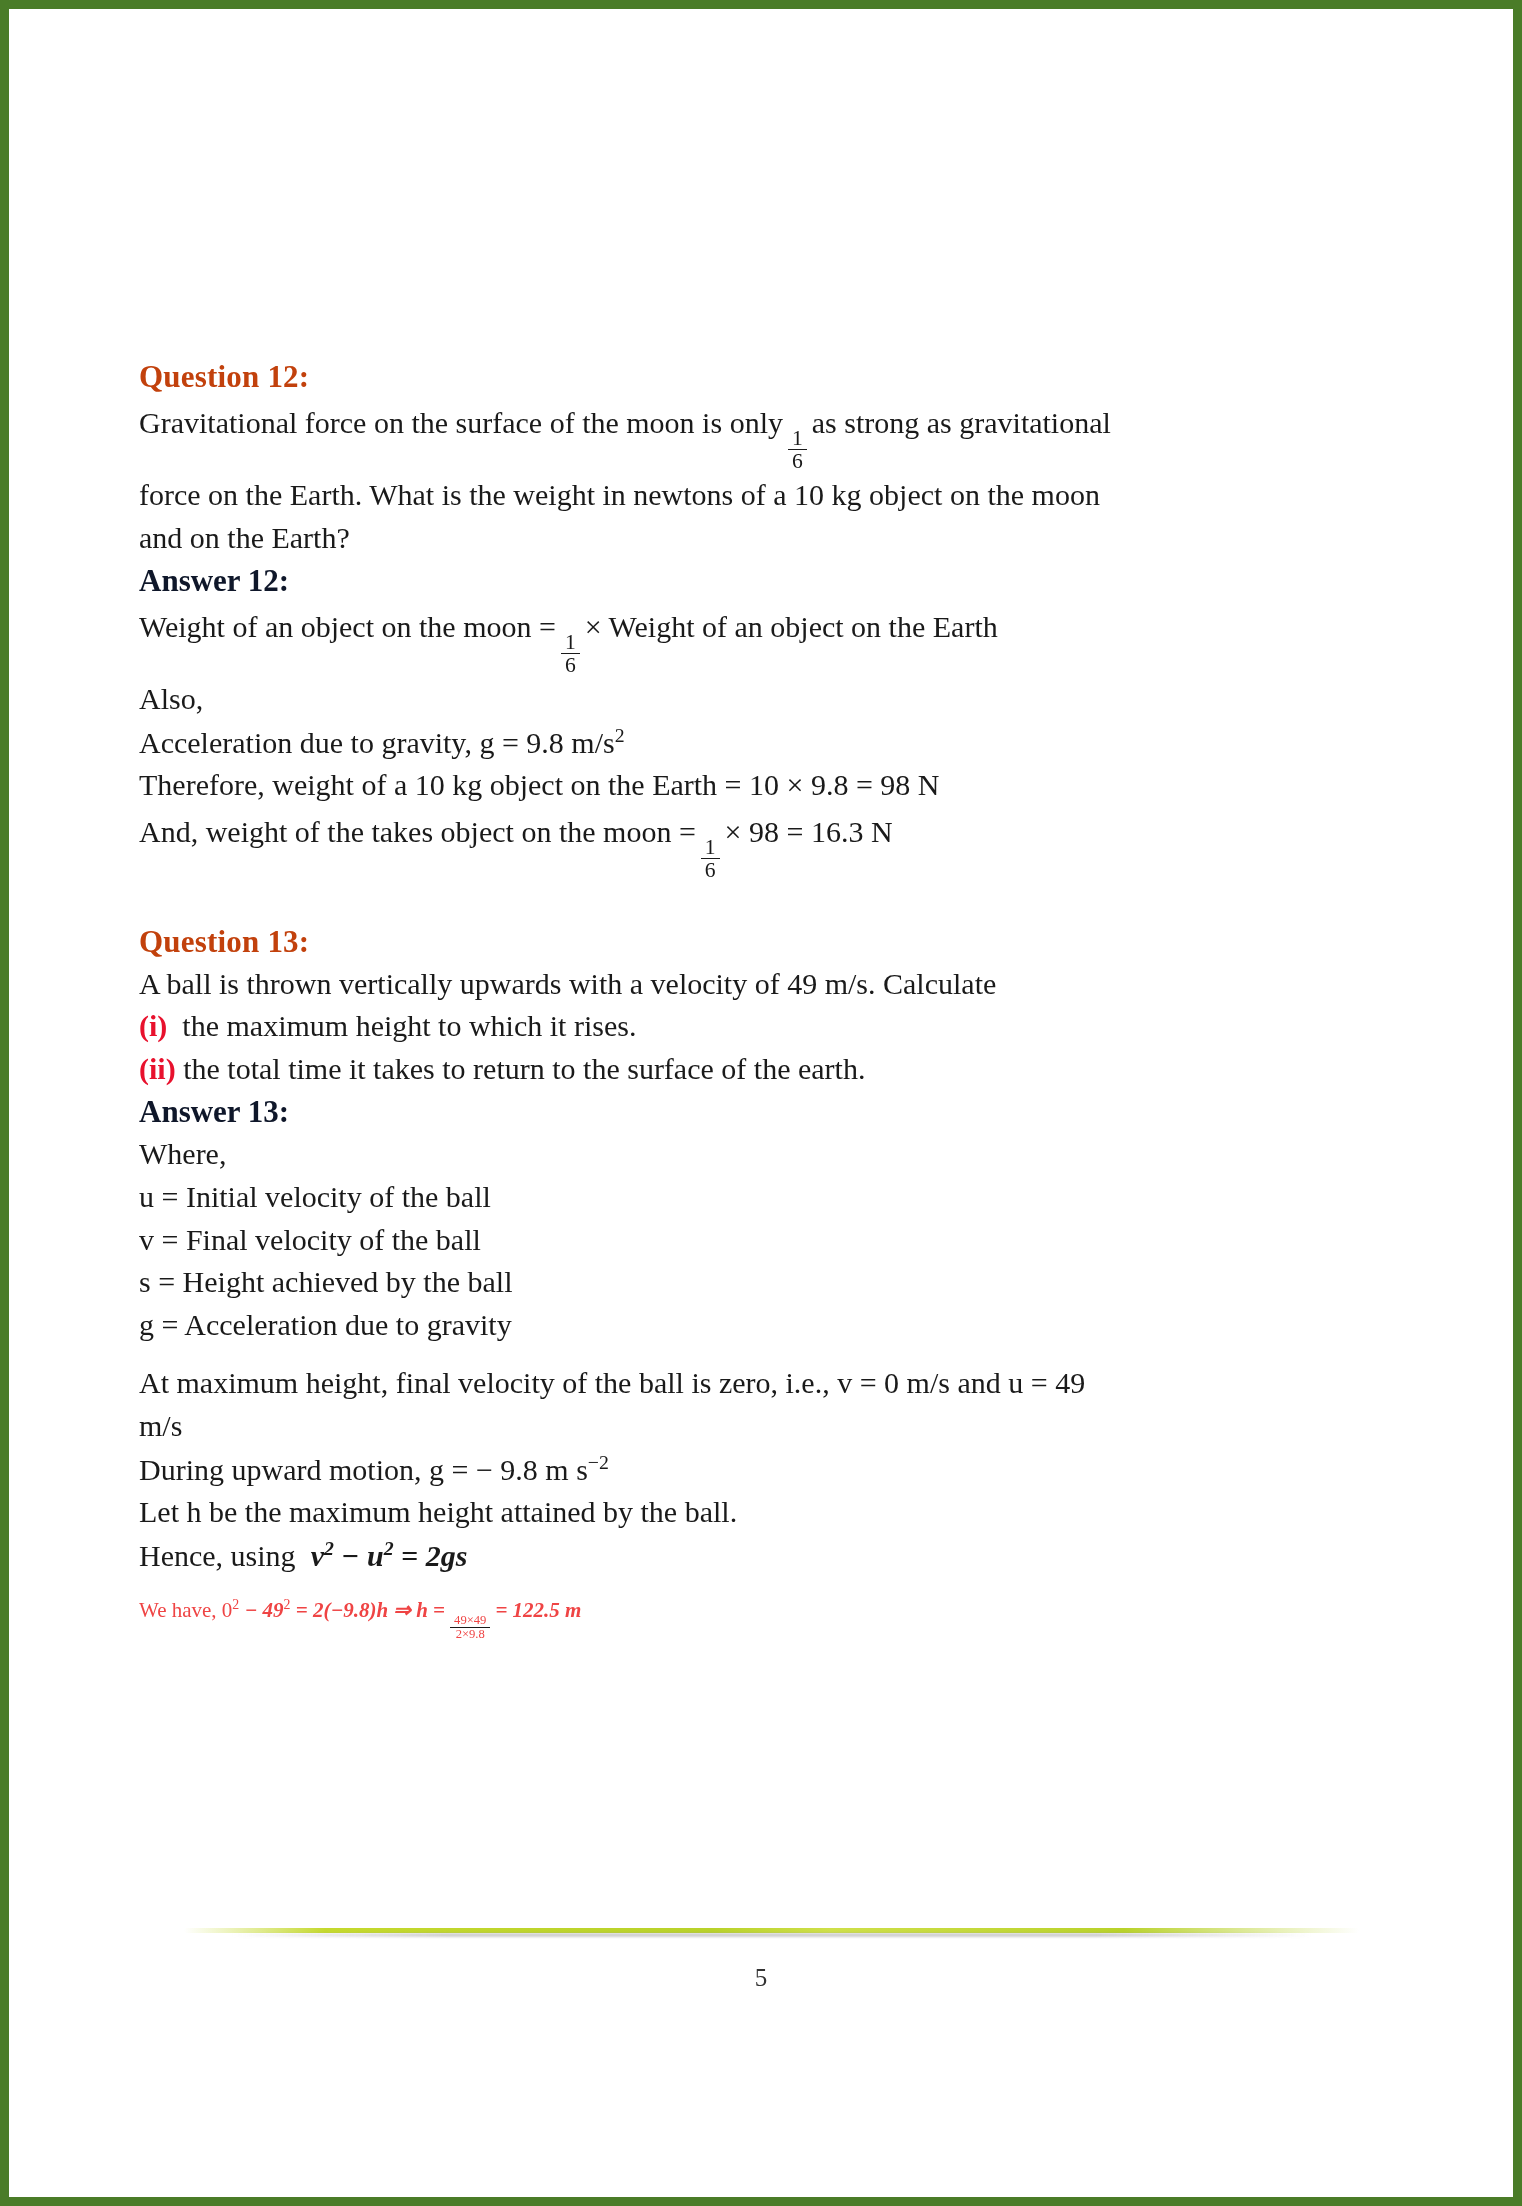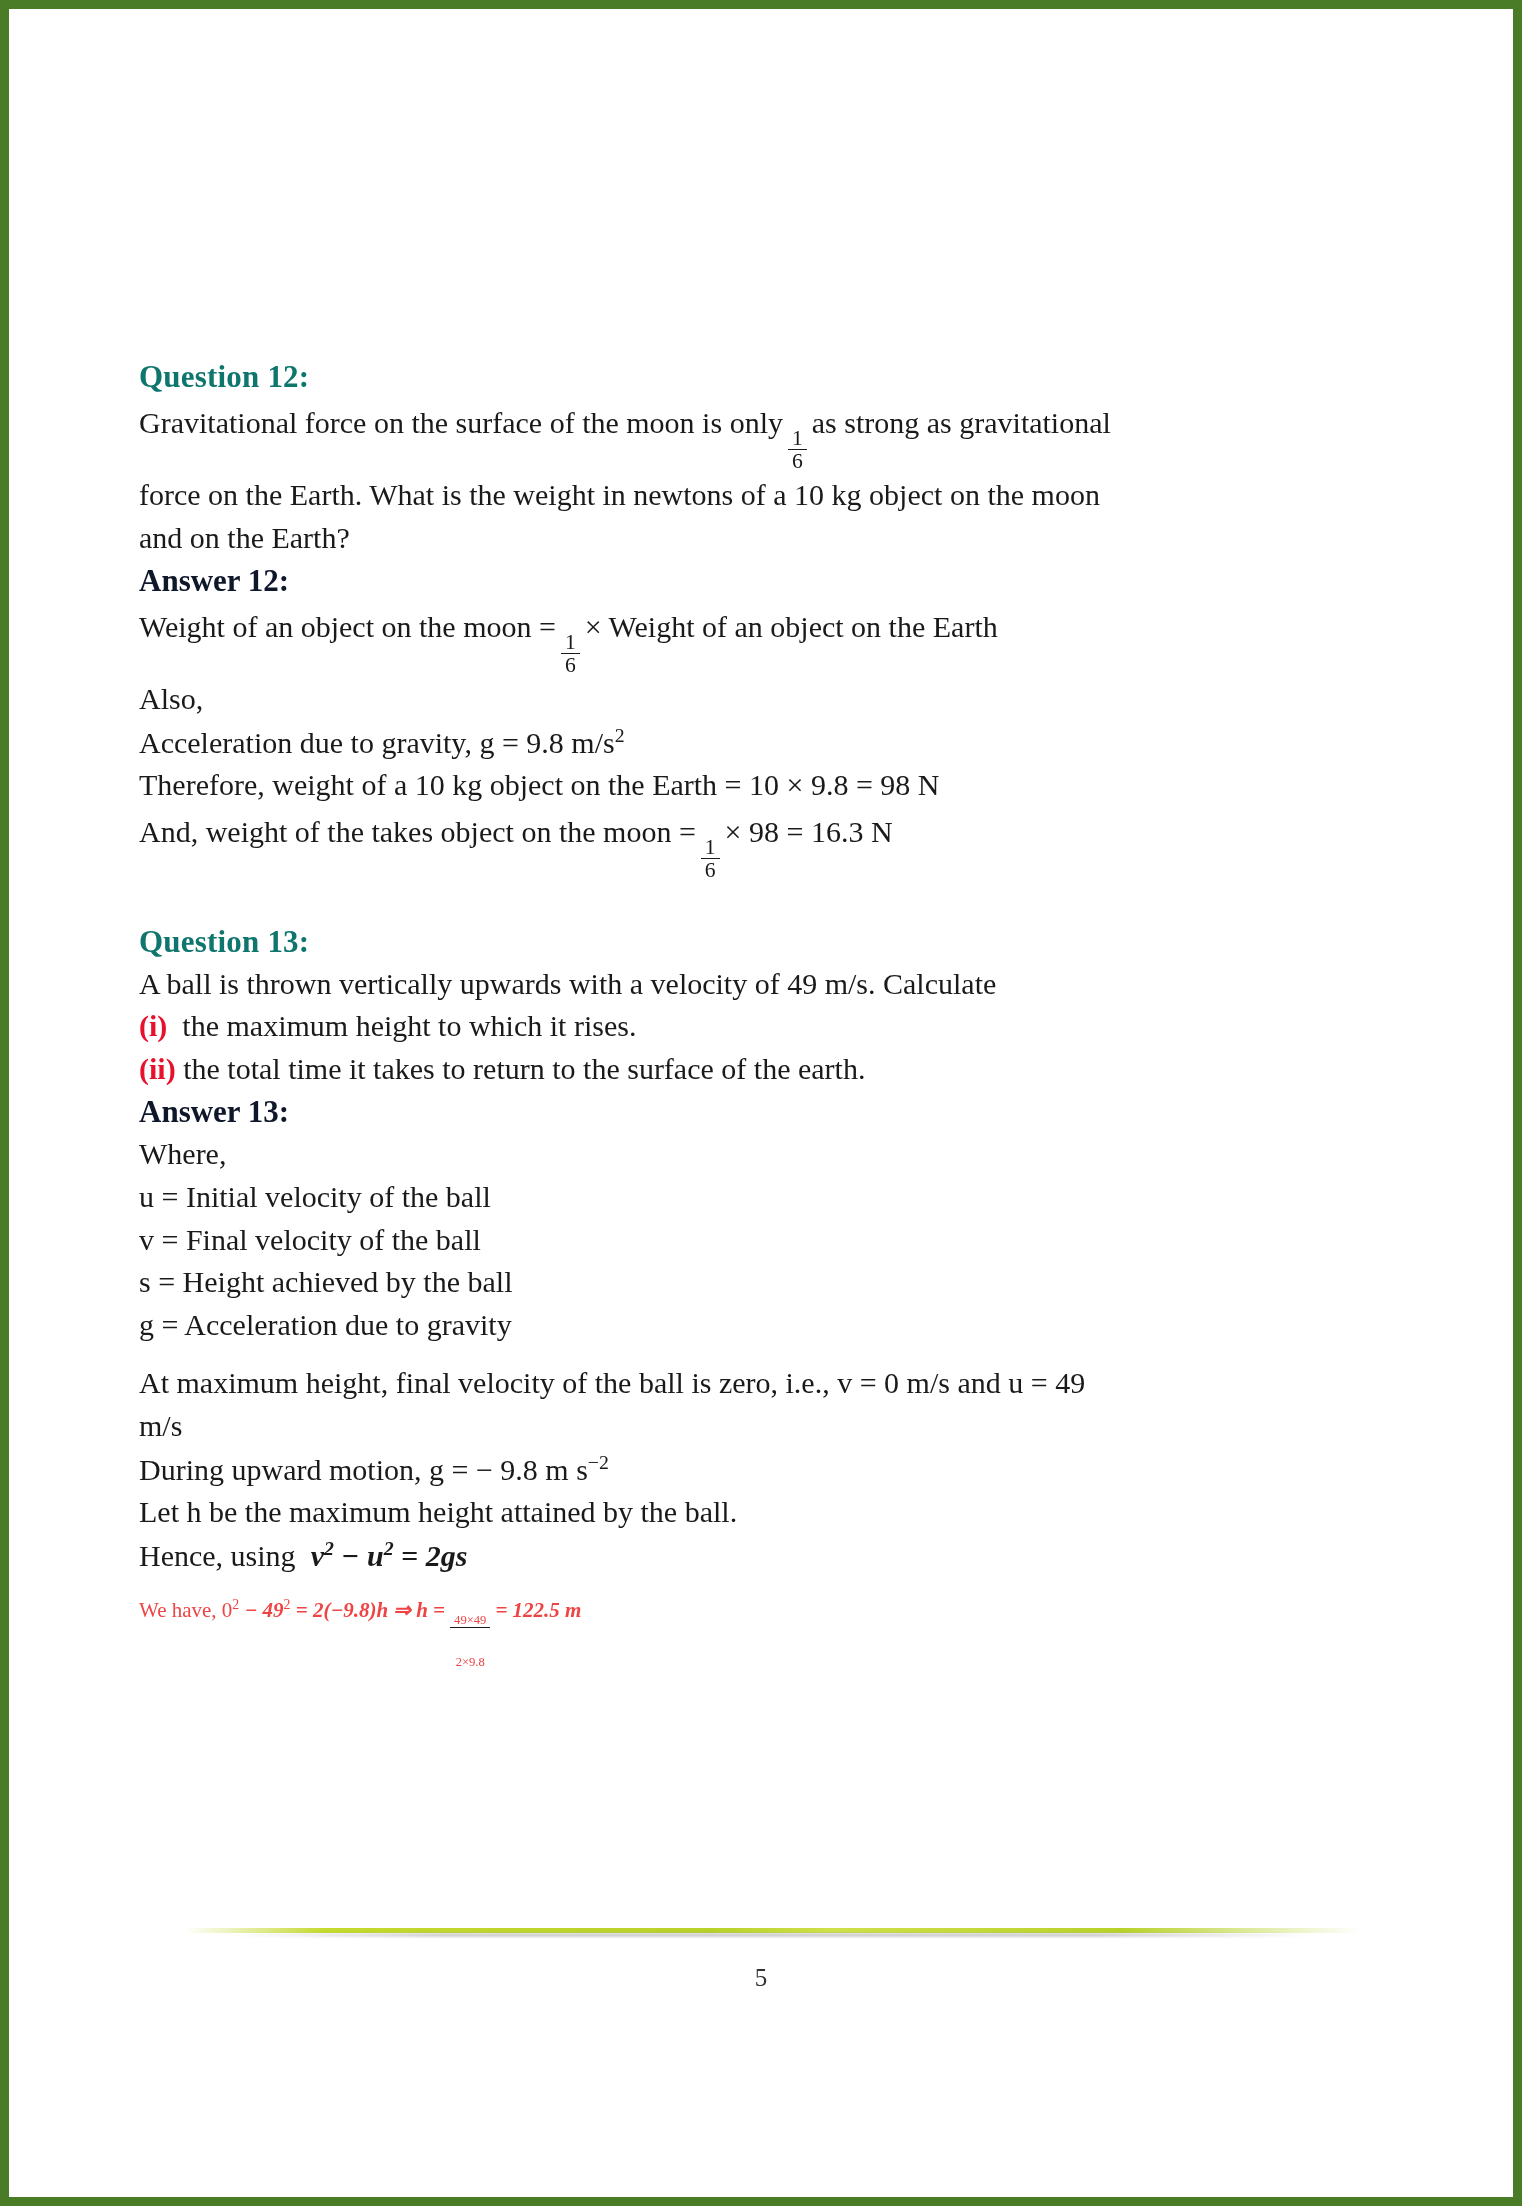--- a/index.html
+++ b/index.html
@@ -27,21 +27,21 @@
     background: #ffffff;
     padding: 0;
   }
   .content {
     position: absolute;
     left: 130px;
     top: 350px;
     width: 1270px;
   }
   .q-head {
-    color: #0f766e;
+    color: #c2410c;
     font-weight: bold;
     font-size: 31px;
     margin: 0 0 4px 0;
     letter-spacing: .2px;
   }
   .a-head {
     color: #0f172a;
     font-weight: bold;
     font-size: 31px;
     margin: 6px 0 4px 0;
@@ -75,21 +75,20 @@
   .frac .num {
     padding: 0 4px;
     border-bottom: 1.6px solid #1a1a1a;
   }
   .frac .den {
     padding: 0 4px;
   }
   .frac.small {
     font-size: 0.6em;
     vertical-align: -0.5em;
-    gap: 28px;
   }
   sup { font-size: 0.66em; vertical-align: super; }
   .ital {
     font-family: "Liberation Serif", serif;
     font-style: italic;
     font-weight: bold;
   }
   .mathline {
     font-size: 21px;
     color: #ef4444;

